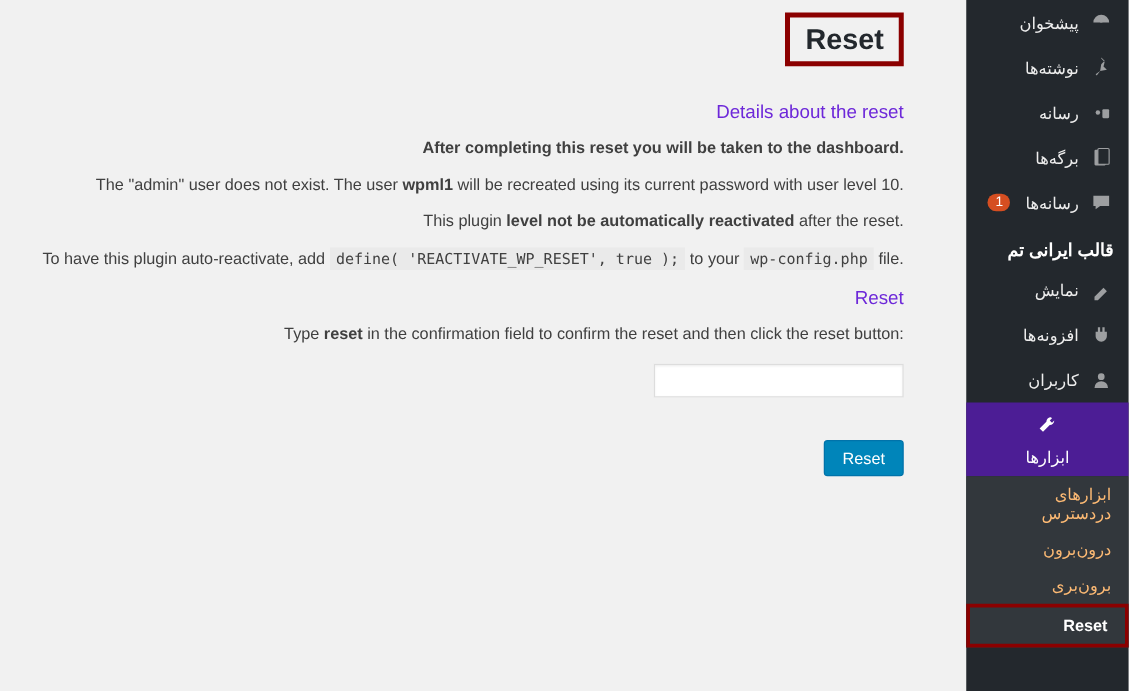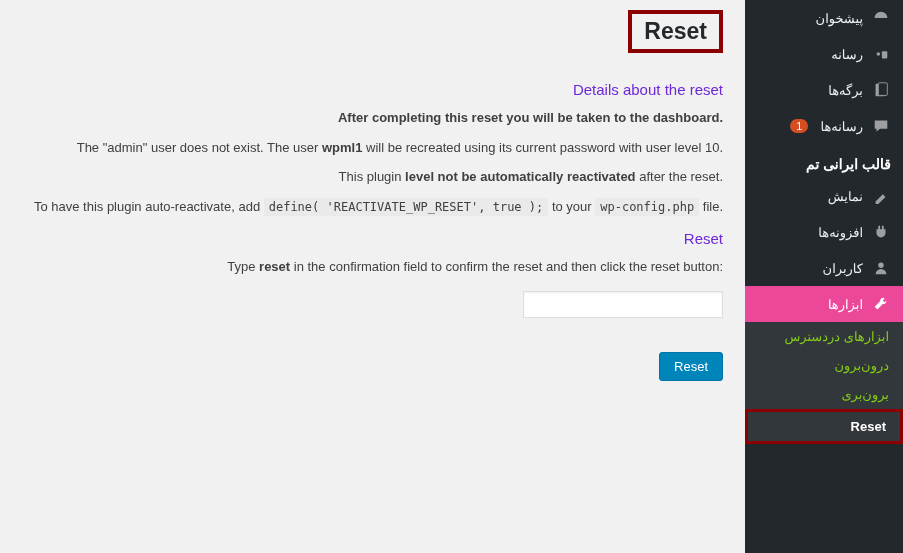--- a/index.html
+++ b/index.html
@@ -1,22 +1,22 @@
 <!DOCTYPE html>
 <html><head>
   <meta charset="utf-8">
   <style>
     * { margin: 0; padding: 0; box-sizing: border-box; }
     body { font-family: Tahoma, Arial, sans-serif; font-size: 13px; background: #f1f1f1; direction: rtl; width: 903px; height: 553px; overflow: hidden; position: relative; }
-    .sidebar { width: 158px; background: #23282d; height: 553px; float: right; color: #eee; font-size: 13px; }
+    .sidebar { width: 130px; background: #23282d; height: 553px; float: right; color: #eee; font-size: 13px; }
     .menu-item { padding: 8px 12px; display: flex; align-items: center; gap: 8px; cursor: pointer; color: #eee; }
-    .menu-item.active { background: #ec4899; color: #fff; }
+    .menu-item.active { background: #4c1d95; color: #fff; flex-direction: column; }
     .menu-item .icon { width: 20px; height: 20px; display: inline-flex; align-items: center; justify-content: center; opacity: 0.6; }
     .submenu { background: #32373c; }
-    .submenu-item { padding: 7px 14px 7px 12px; font-size: 13px; color: #84cc16; cursor: pointer; }
+    .submenu-item { padding: 7px 14px 7px 12px; font-size: 13px; color: #fdba74; cursor: pointer; }
     .submenu-item.active-sub { color: #fff; font-weight: bold; }
     .submenu-item.highlight-box { border: 3px solid #8b0000; }
     .section-heading { padding: 12px 12px 6px; font-weight: bold; color: #fff; font-size: 14px; text-align: right; }
     .badge { background: #d54e21; color: #fff; border-radius: 9px; font-size: 11px; padding: 1px 6px; margin-right: 4px; }
     .content { margin-right: 160px; padding: 10px 20px; direction: ltr; text-align: right; }
     .title-box { border: 4px solid #8b0000; display: inline-block; padding: 4px 12px; margin-bottom: 14px; }
     .title-box h1 { font-size: 23px; font-weight: 600; color: #23282d; }
     h3 { font-size: 15px; font-weight: normal; color: #6d28d9; margin: 14px 0 10px; }
     p { margin: 10px 0; color: #404040; font-size: 13px; line-height: 1.5; }
     code { background: #eaeaea; padding: 2px 5px; font-family: Consolas, monospace; font-size: 12px; }
@@ -29,20 +29,28 @@
 
 <div class="sidebar">
   <div class="menu-item">
     <span class="icon">
         <svg viewBox="0 0 20 20" width="18" height="18" fill="currentColor">
           <path d="M3 10a7 7 0 1114 0H3z"></path>
           <rect x="9" y="4" width="2" height="6"></rect>
         </svg>
       </span>
     <span>پیشخوان</span>
+  </div>
+  <div class="menu-item">
+    <span class="icon">
+        <svg viewBox="0 0 20 20" width="18" height="18" fill="currentColor">
+          <path d="M10 2l3 3-1 4 3 3-6 1-3 4-1-1 4-3 1-6 3-3-3-3z"></path>
+        </svg>
+      </span>
+    <span>نوشته‌ها</span>
   </div>
   <div class="menu-item">
     <span class="icon">
         <svg viewBox="0 0 20 20" width="18" height="18" fill="currentColor">
           <circle cx="7" cy="10" r="2"></circle>
           <rect x="11" y="7" width="6" height="8" rx="1"></rect>
         </svg>
       </span>
     <span>رسانه</span>
   </div>

